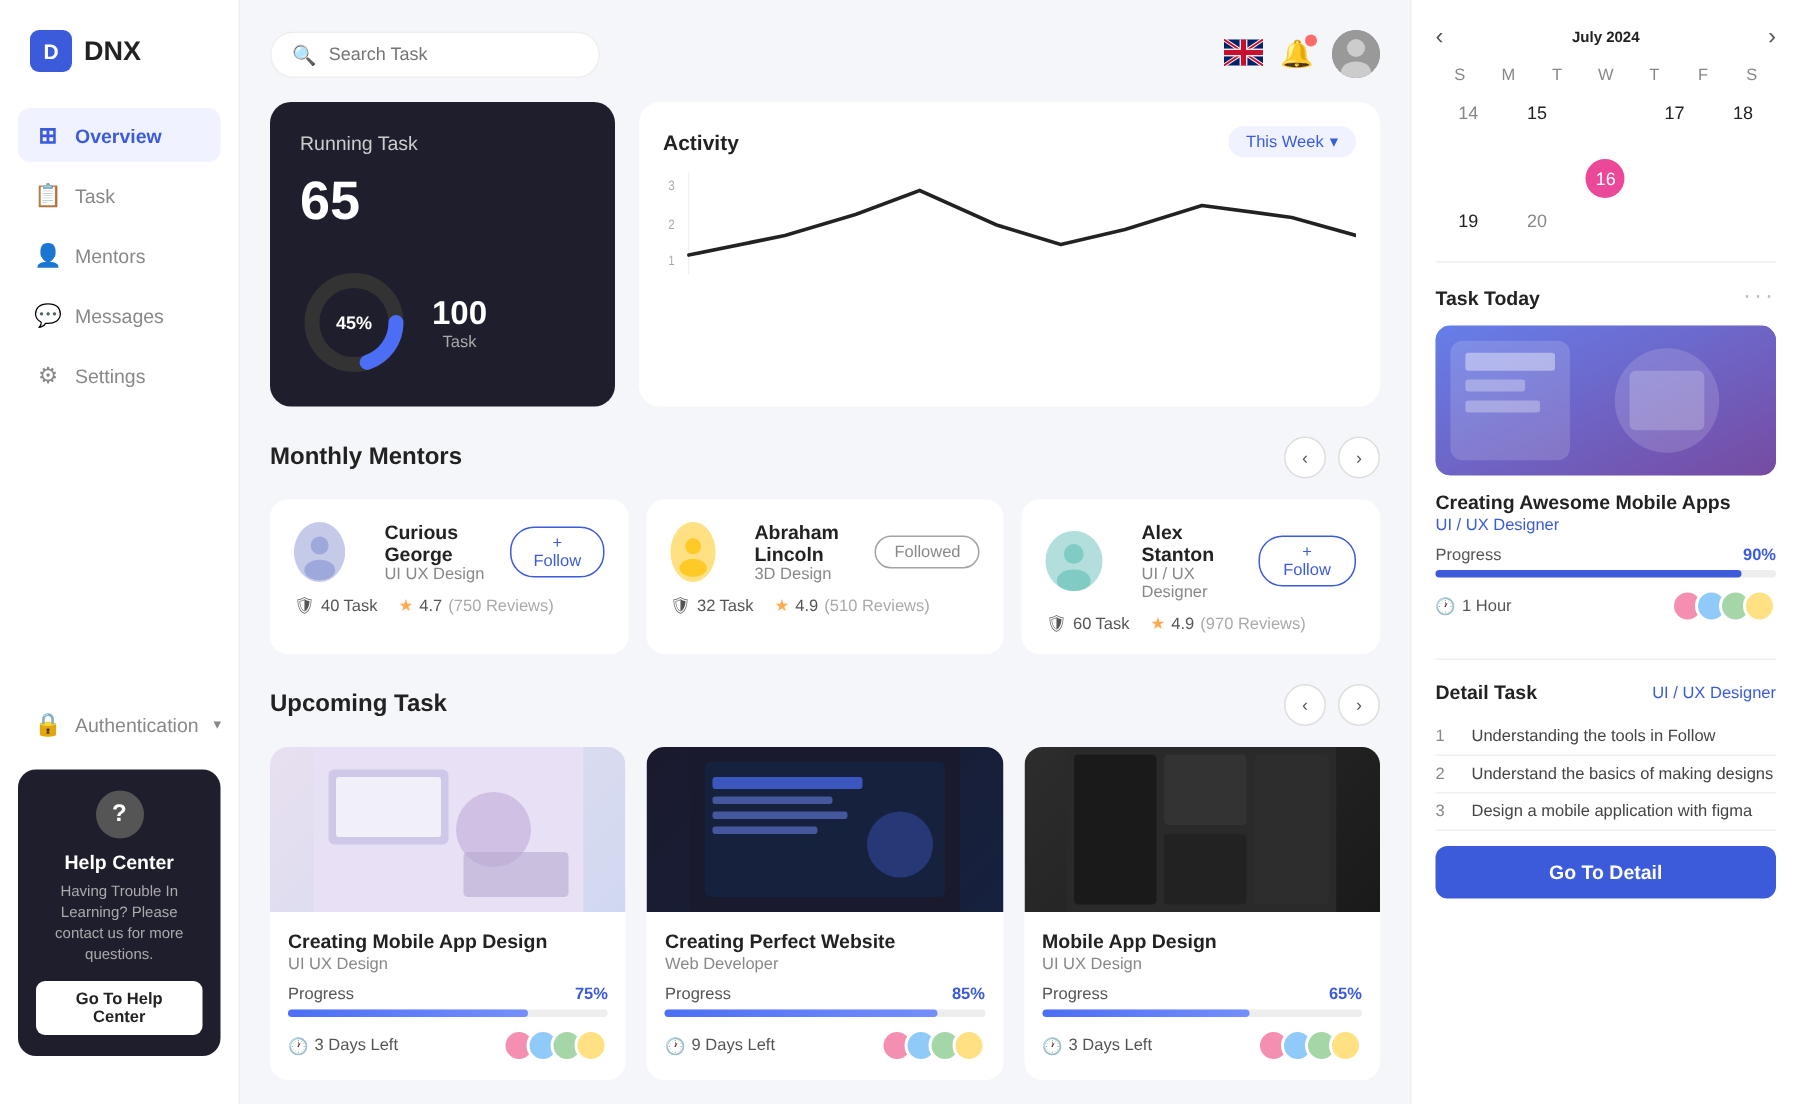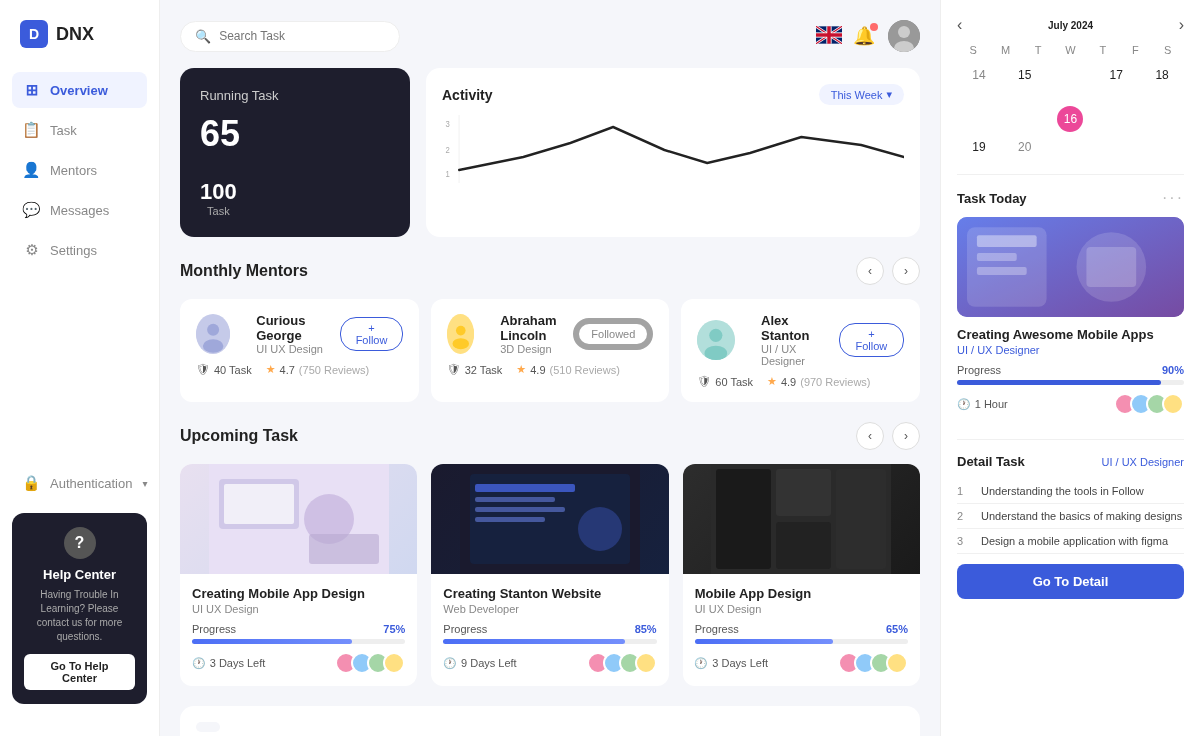--- a/index.html
+++ b/index.html
@@ -62,21 +62,21 @@
     
     .mentors-row { display: flex; gap: 0; margin-bottom: 20px; }
     .mentor-card { background: #fff; border-radius: 12px; padding: 14px 16px; flex: 1; margin-right: 12px; }
     .mentor-card:last-child { margin-right: 0; }
     .mentor-top { display: flex; align-items: center; justify-content: space-between; margin-bottom: 8px; }
     .mentor-info { display: flex; align-items: center; gap: 26px; }
     .mentor-avatar { width: 40px; height: 40px; border-radius: 50%; background: #ccc; display: flex; align-items: center; justify-content: center; font-size: 18px; overflow: hidden; }
     .mentor-name { font-size: 13px; font-weight: 700; }
     .mentor-role { font-size: 11px; color: #888; }
     .follow-btn { background: #fff; border: 1px solid #3b5bdb; color: #3b5bdb; border-radius: 16px; padding: 4px 12px; font-size: 11px; cursor: pointer; text-align: center; }
-    .followed-btn { background: #fff; border: 6px solid #a3a3a3; color: #888; border-radius: 16px; padding: 4px 12px; font-size: 11px; cursor: pointer; }
+    .followed-btn { background: #fff; border: 1px solid #a3a3a3; color: #888; border-radius: 16px; padding: 4px 12px; font-size: 11px; cursor: pointer; }
     .mentor-stats { display: flex; align-items: center; gap: 14px; margin-top: 8px; }
     .mentor-stat { display: flex; align-items: center; gap: 4px; font-size: 11px; color: #555; }
     .star-icon { color: #ffa94d; }
 
     
     .tasks-row { display: flex; gap: 14px; margin-bottom: 20px; }
     .task-card { background: #fff; border-radius: 12px; flex: 1; overflow: hidden; }
     .task-img { width: 100%; height: 110px; background: #ddd; overflow: hidden; display: flex; align-items: center; justify-content: center; }
     .task-body { padding: 12px; }
     .task-name { font-size: 13px; font-weight: 700; margin-bottom: 2px; }
@@ -226,20 +226,27 @@
       </div>
     </div>
   </div>
 
   <div class="dashboard-row">
 
     <div class="running-task-card">
       <div class="running-task-title">Running Task</div>
       <div class="running-task-number">65</div>
       <div class="donut-row">
+        <div class="donut-wrap">
+          <svg viewBox="0 0 72 72">
+            <circle cx="36" cy="36" r="28" fill="none" stroke="#333" stroke-width="10"></circle>
+            <circle cx="36" cy="36" r="28" fill="none" stroke="#4c6ef5" stroke-width="10" stroke-dasharray="79 176" stroke-dashoffset="44" stroke-linecap="round"></circle>
+          </svg>
+          <div class="donut-label">45%</div>
+        </div>
         <div class="task-count">
           <div class="task-count-num">100</div>
           <div class="task-count-lbl">Task</div>
         </div>
       </div>
     </div>
 
     <div class="activity-card">
       <div class="activity-header">
         <div class="activity-title">Activity</div>
@@ -417,21 +424,21 @@
           <rect width="180" height="110" fill="#1a1a2e"></rect>
           <rect x="10" y="10" width="160" height="90" rx="4" fill="#16213e"></rect>
           <rect x="15" y="20" width="100" height="8" rx="2" fill="#4c6ef5" opacity="0.7"></rect>
           <rect x="15" y="33" width="80" height="5" rx="2" fill="#748ffc" opacity="0.5"></rect>
           <rect x="15" y="43" width="90" height="5" rx="2" fill="#748ffc" opacity="0.5"></rect>
           <rect x="15" y="53" width="70" height="5" rx="2" fill="#748ffc" opacity="0.5"></rect>
           <circle cx="140" cy="65" r="22" fill="#4c6ef5" opacity="0.3"></circle>
         </svg>
       </div>
       <div class="task-body">
-        <div class="task-name">Creating Stanton Website</div>
+        <div class="task-name">Creating Perfect Website</div>
         <div class="task-type">Web Developer</div>
         <div class="progress-row">
           <span class="progress-label">Progress</span>
           <span class="progress-pct">85%</span>
         </div>
         <div class="progress-bar-wrap">
           <div class="progress-bar-fill" style="width:85%"></div>
         </div>
         <div class="task-footer">
           <div class="days-left">

